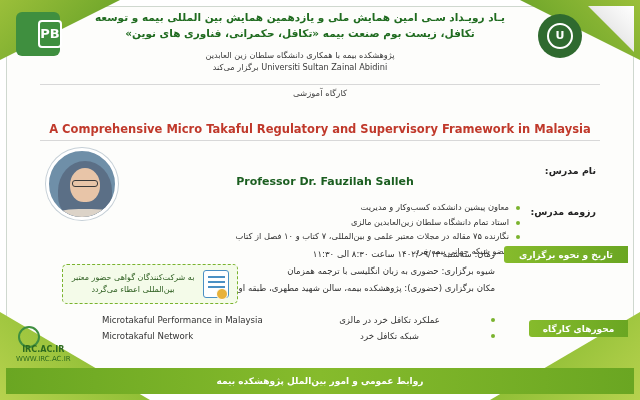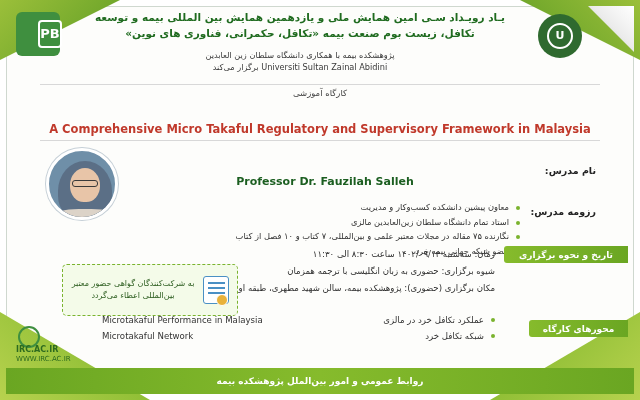--- a/index.html
+++ b/index.html
@@ -191,41 +191,42 @@
     position: absolute; right: 145px; top: 246px; left: 30px;
   }
   .detail-rows .row {
     font-size: 8.6px; color: #2f2f2f; line-height: 1.95;
     text-align: right;
   }
 
   .topics-fa {
     position: absolute; right: 145px; top: 312px; width: 200px;
     list-style: none;
+    text-align: center;
   }
   .topics-fa li {
     font-size: 8.6px; color: #333; line-height: 1.9;
     position: relative; padding-right: 11px;
   }
   .topics-fa li::before {
     content: ""; position: absolute; right: 0; top: 6px;
     width: 4px; height: 4px; border-radius: 50%; background: #7ab32e;
   }
   .topics-en {
     position: absolute; left: 70px; top: 312px; width: 260px;
     direction: ltr; text-align: left; margin-left: 32px;
   }
   .topics-en div {
     font-size: 8.6px; color: #333; line-height: 1.9;
   }
 
   
   .cert {
     position: absolute; left: 62px; top: 264px;
-    width: 176px; height: 52px;
+    width: 176px; height: 40px;
     border: 1.5px dashed #7ab32e; border-radius: 5px;
     background: #f4fbe9;
     display: flex; align-items: center; gap: 8px;
     padding: 0 8px;
     justify-content: center;
   }
   .cert .cert-icon {
     width: 26px; height: 28px; flex: 0 0 26px;
     background: #ffffff; border: 1.5px solid #4a90c4; border-radius: 3px;
     position: relative;
@@ -250,21 +251,21 @@
     background: linear-gradient(90deg, #6aa622 0%, #86bb2c 50%, #6aa622 100%);
     display: flex; align-items: center; justify-content: center;
   }
   .footer .txt {
     font-size: 9px; color: #ffffff; font-weight: bold;
   }
   .site {
     position: absolute; left: 16px; bottom: 36px;
     color: #2d6a1f; font-size: 7px; line-height: 1.3; direction: ltr; text-align: left;
   }
-  .site .s1 { font-weight: bold; font-size: 8px; }
+  .site .s1 { font-weight: bold; font-size: 8px; text-align: center; }
   .site-logo {
     position: absolute; left: 18px; bottom: 52px;
     width: 22px; height: 22px; border-radius: 50%;
     border: 2px solid #3f8f3f;
   }
 </style>
 </head>
 <body>
 
 <div class="poster">

